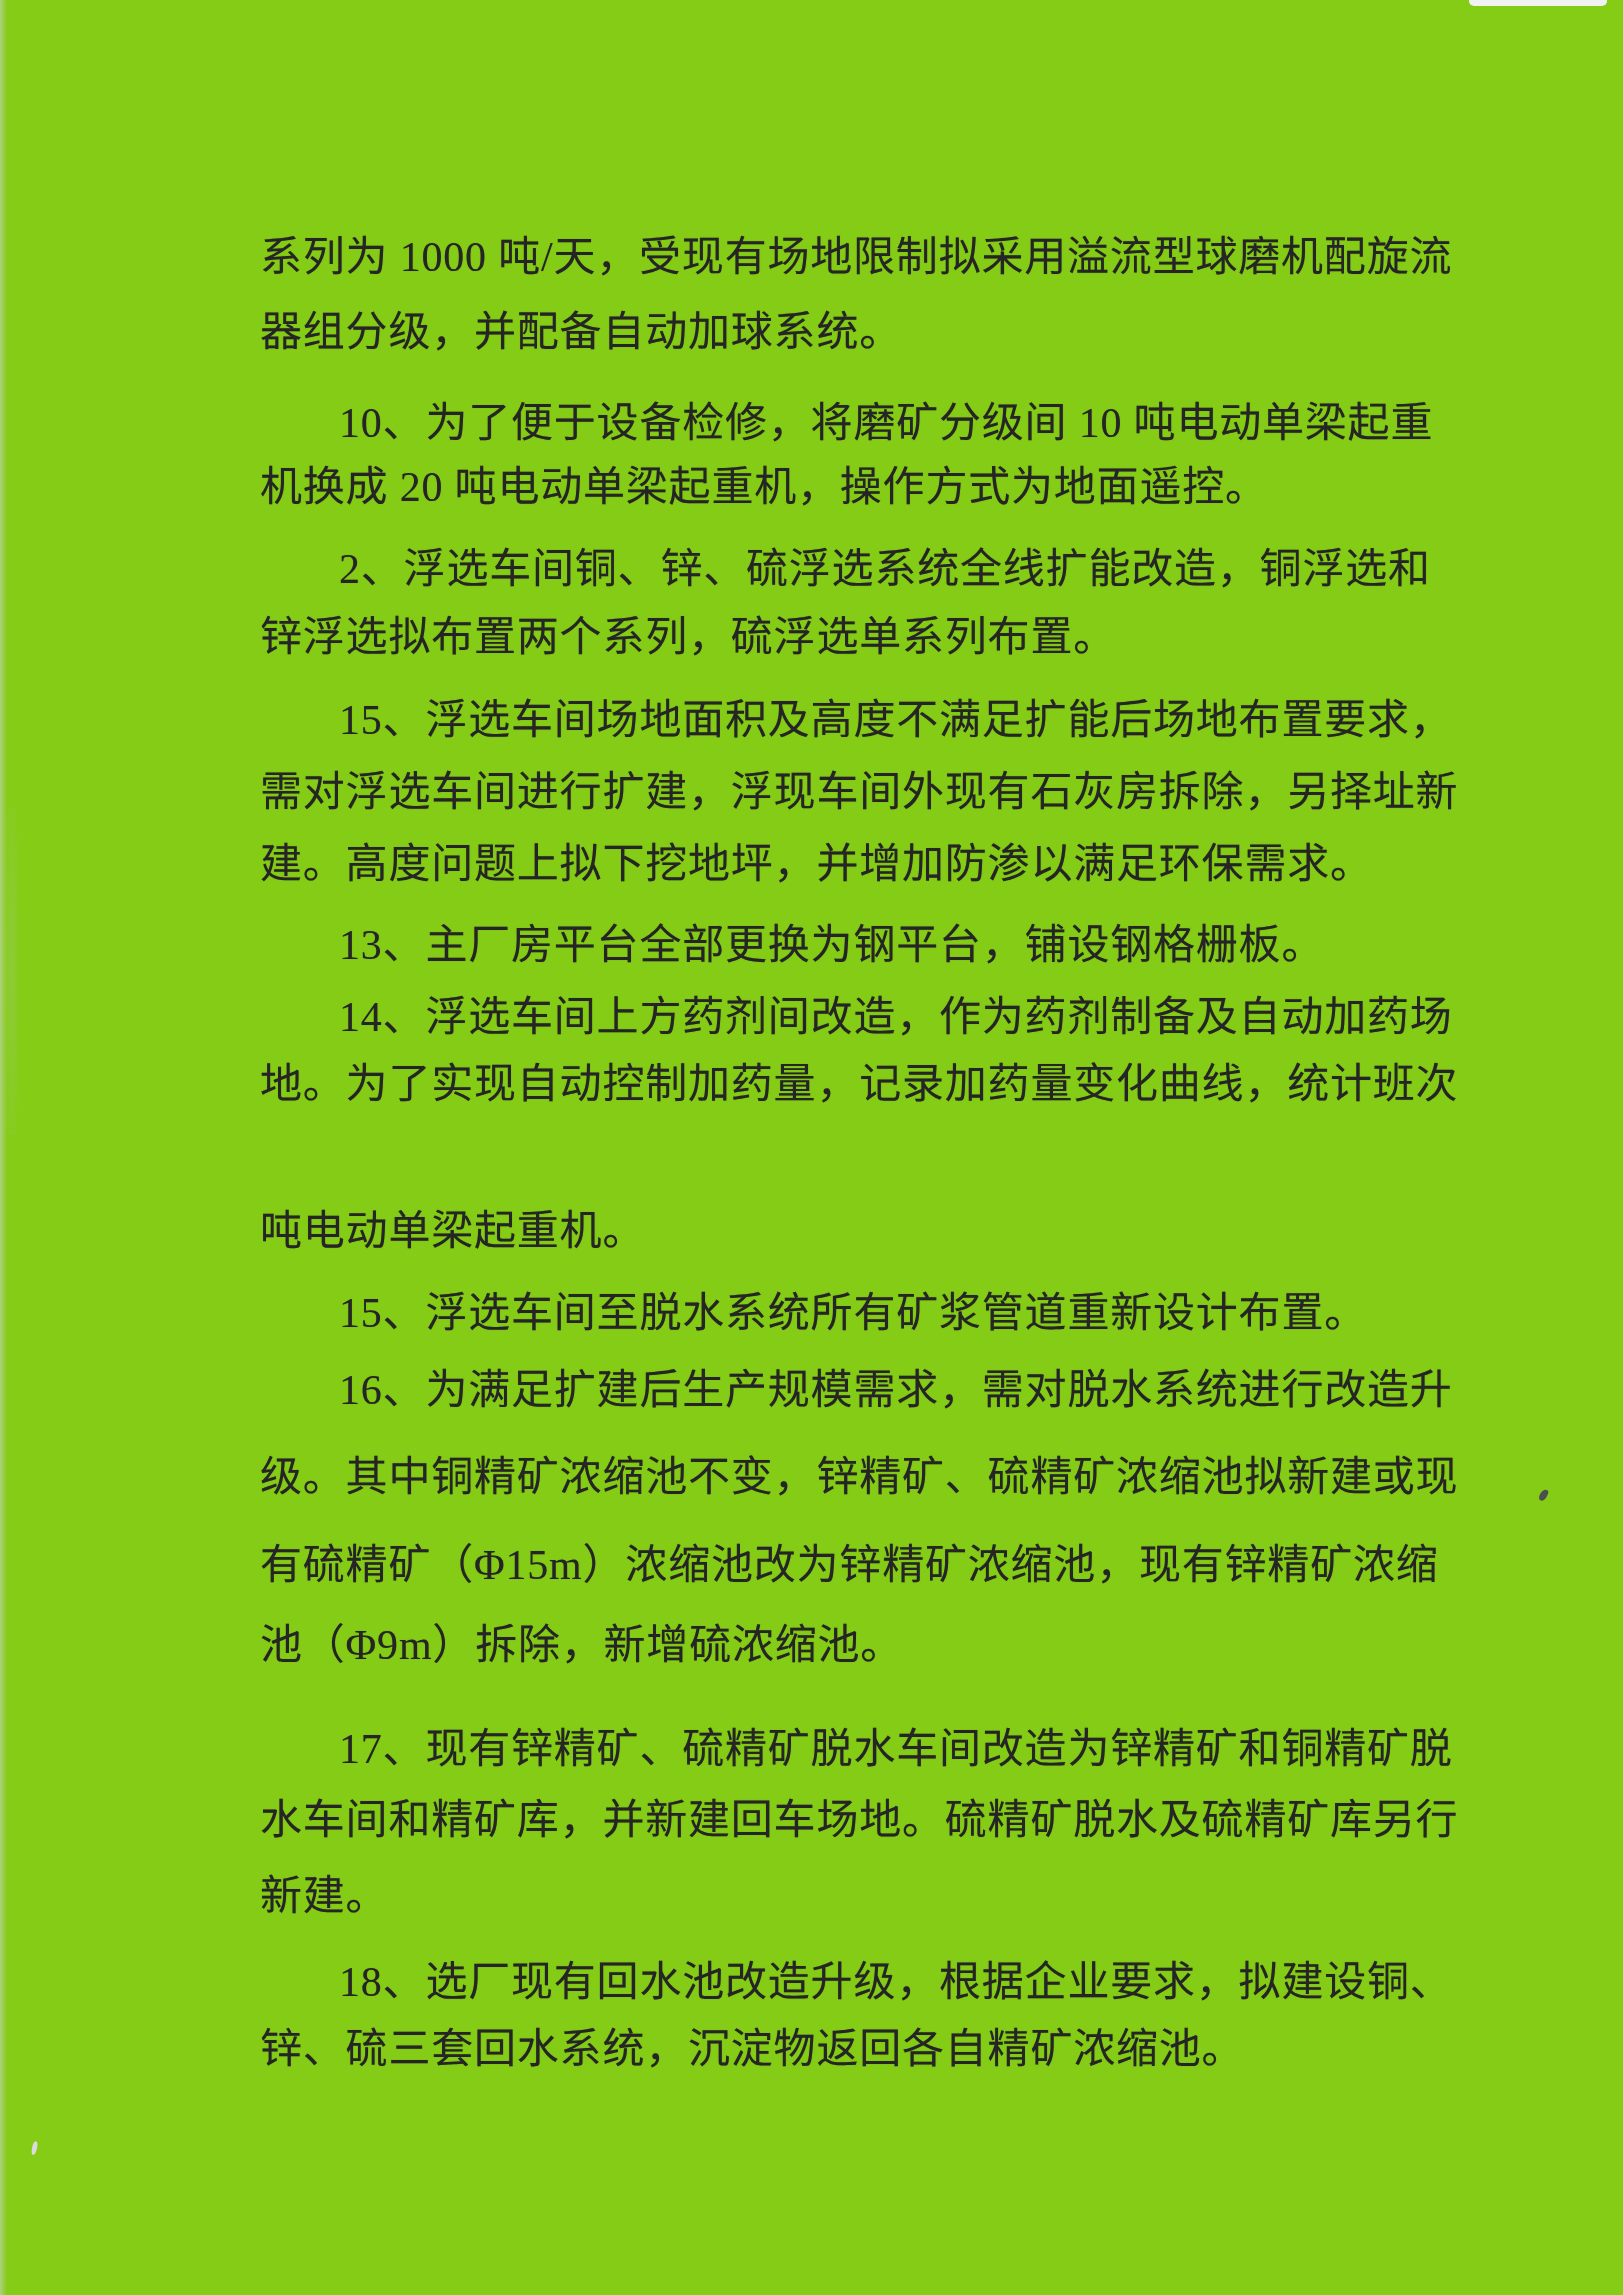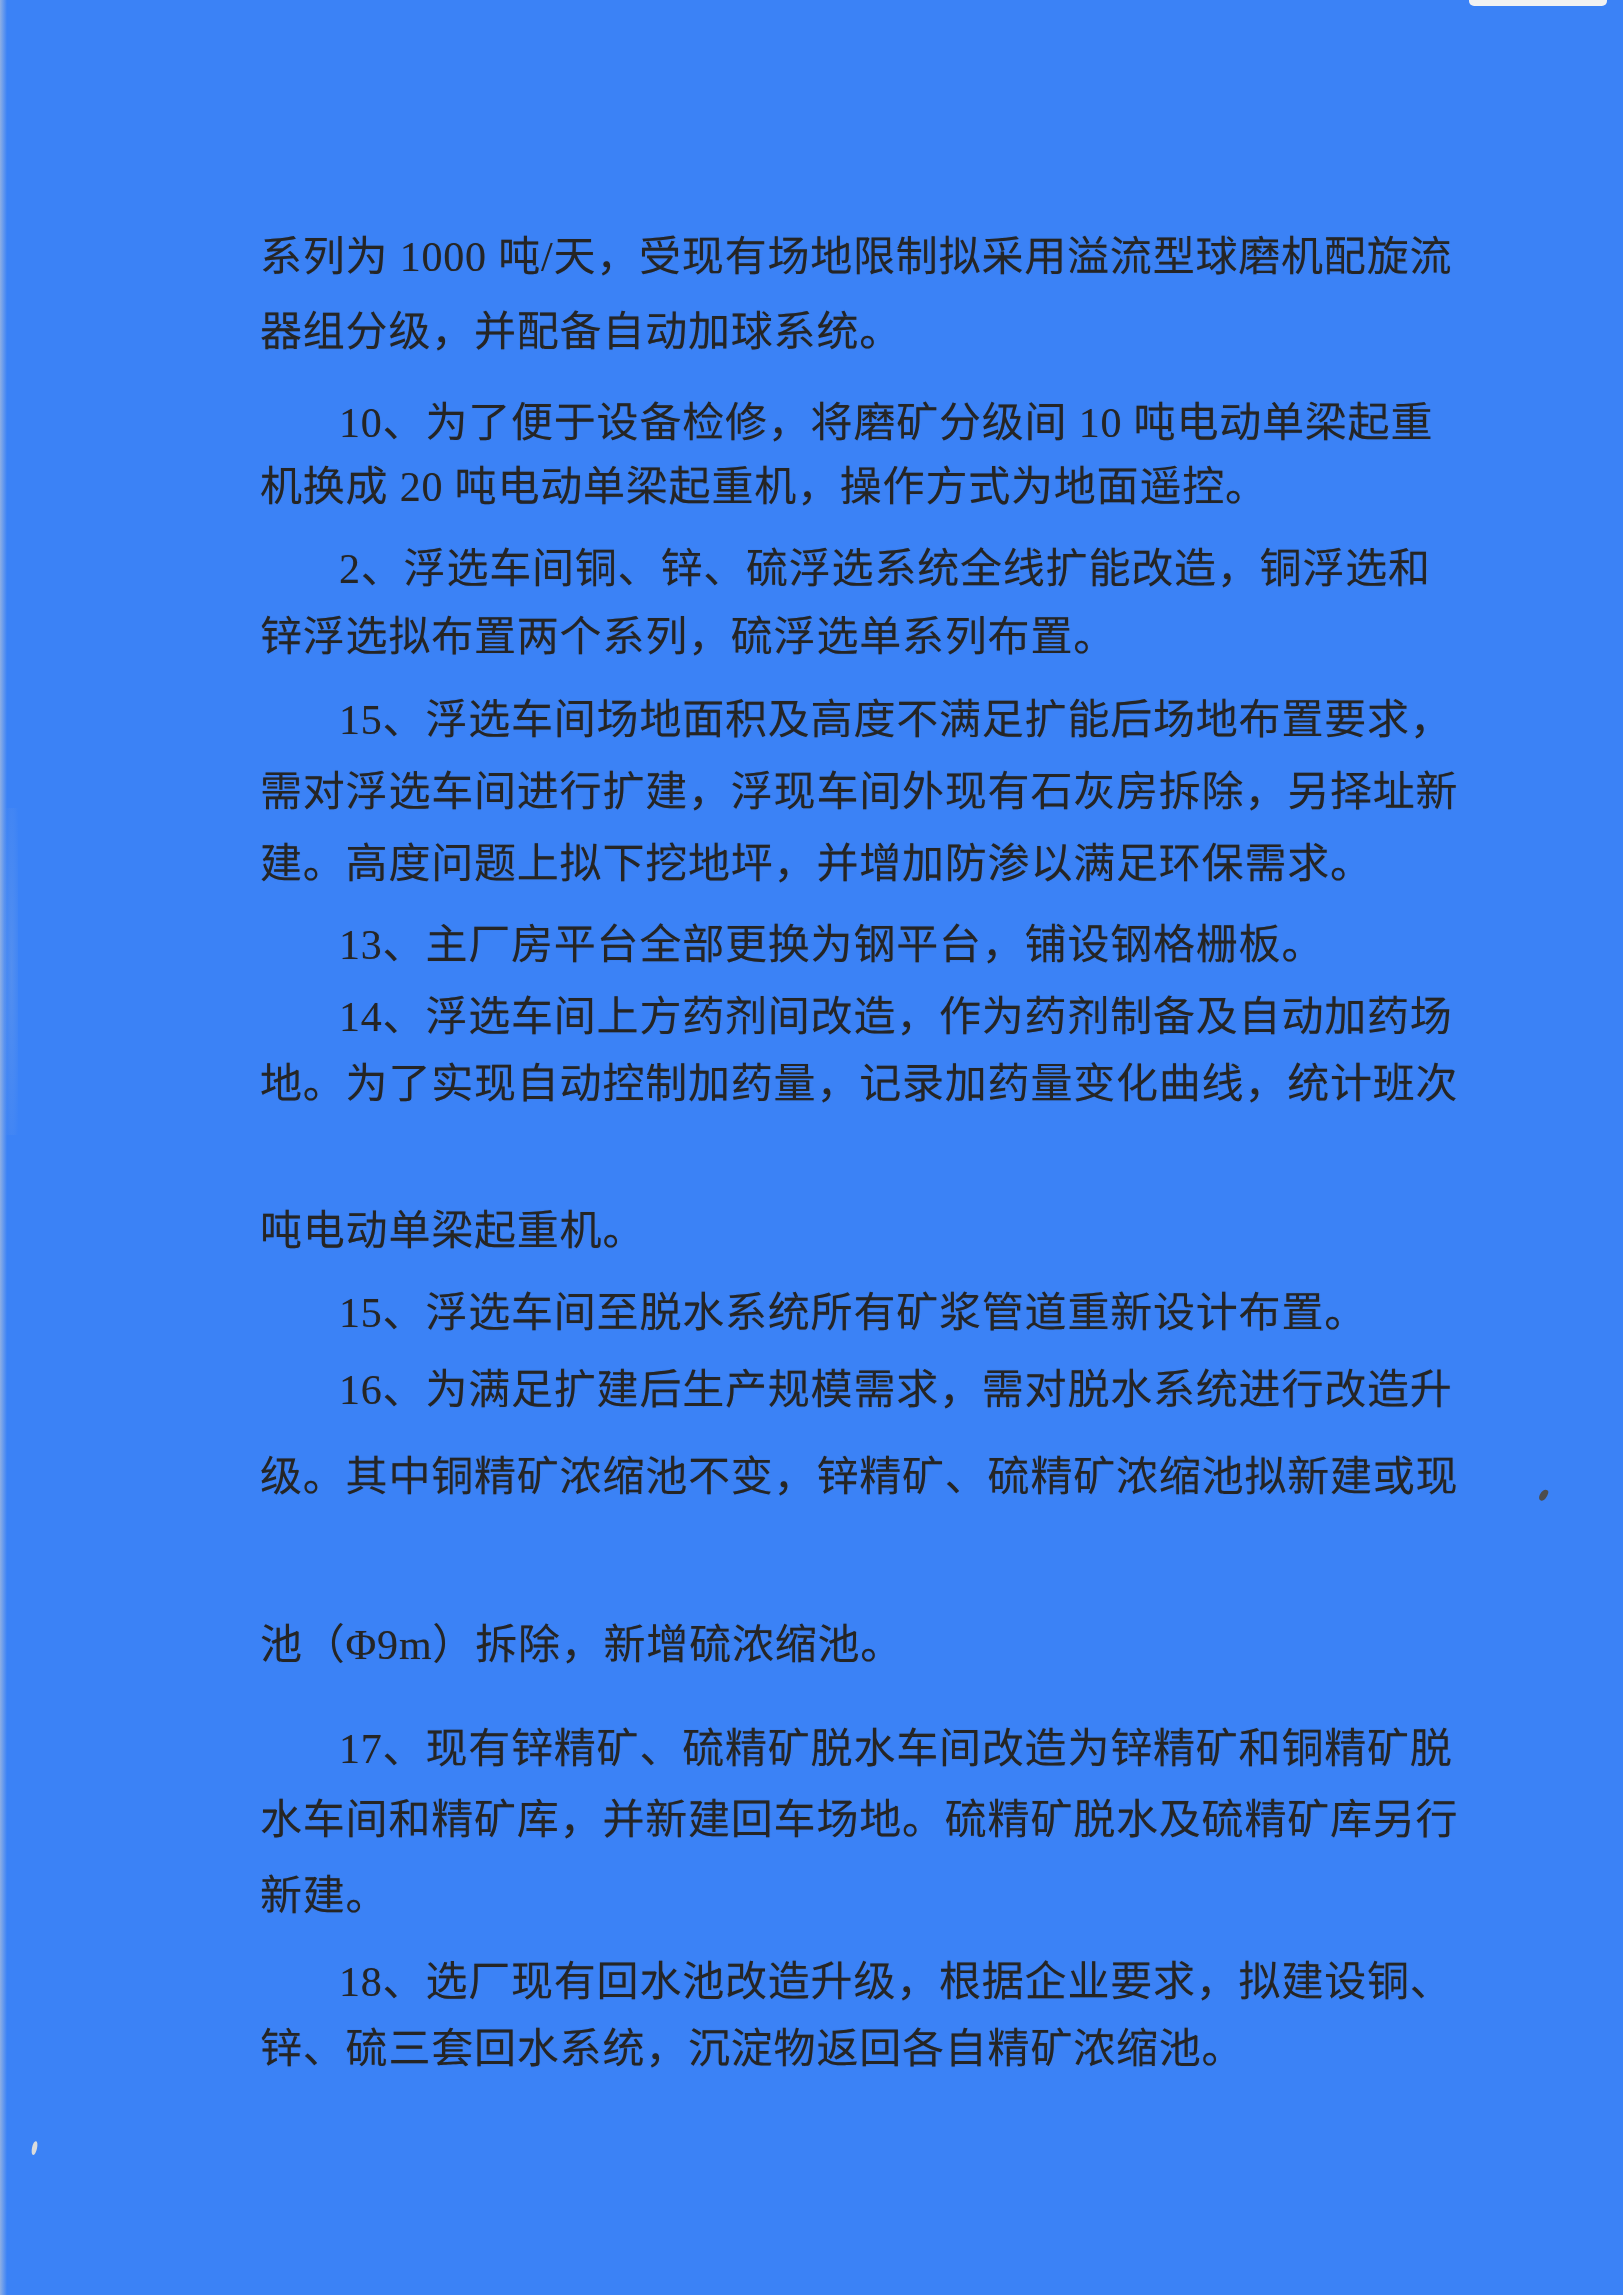--- a/index.html
+++ b/index.html
@@ -4,21 +4,21 @@
 <style>
   html, body {
     margin: 0;
     padding: 0;
     background: #ffffff;
   }
   .page {
     position: relative;
     width: 1623px;
     height: 2295px;
-    background: #3b82f6;
+    background: #84cc16;
     overflow: hidden;
     font-family: "Liberation Serif", "DejaVu Serif", serif;
   }
   
   .left-edge-band {
     position: absolute;
     left: 0; top: 0;
     width: 7.2px; height: 100%;
     background: linear-gradient(to right, rgba(210,212,214,0.55), rgba(210,212,214,0));
   }
@@ -82,20 +82,21 @@
   <div class="line indent" style="top:688px">15、浮选车间场地面积及高度不满足扩能后场地布置要求，</div>
   <div class="line" style="top:839px">建。高度问题上拟下挖地坪，并增加防渗以满足环保需求。</div>
   <div class="line" style="top:767px">需对浮选车间进行扩建，浮现车间外现有石灰房拆除，另择址新</div>
   <div class="line indent" style="top:913px">13、主厂房平台全部更换为钢平台，铺设钢格栅板。</div>
   <div class="line indent" style="top:985px">14、浮选车间上方药剂间改造，作为药剂制备及自动加药场</div>
   <div class="line" style="top:1059px">地。为了实现自动控制加药量，记录加药量变化曲线，统计班次</div>
   <div class="line" style="top:1206px">吨电动单梁起重机。</div>
   <div class="line indent" style="top:1281px">15、浮选车间至脱水系统所有矿浆管道重新设计布置。</div>
   <div class="line indent" style="top:1358px">16、为满足扩建后生产规模需求，需对脱水系统进行改造升</div>
   <div class="line" style="top:1452px">级。其中铜精矿浓缩池不变，锌精矿、硫精矿浓缩池拟新建或现</div>
+  <div class="line" style="top:1540px">有硫精矿（Φ15m）浓缩池改为锌精矿浓缩池，现有锌精矿浓缩</div>
   <div class="line" style="top:1620px">池（Φ9m）拆除，新增硫浓缩池。</div>
   <div class="line indent" style="top:1717px">17、现有锌精矿、硫精矿脱水车间改造为锌精矿和铜精矿脱</div>
   <div class="line" style="top:1871px">新建。</div>
   <div class="line" style="top:1795px">水车间和精矿库，并新建回车场地。硫精矿脱水及硫精矿库另行</div>
   <div class="line indent" style="top:1950px">18、选厂现有回水池改造升级，根据企业要求，拟建设铜、</div>
   <div class="line" style="top:2024px">锌、硫三套回水系统，沉淀物返回各自精矿浓缩池。</div>
 
   <div class="speck-dark"></div>
   <div class="speck-faint"></div>
 

